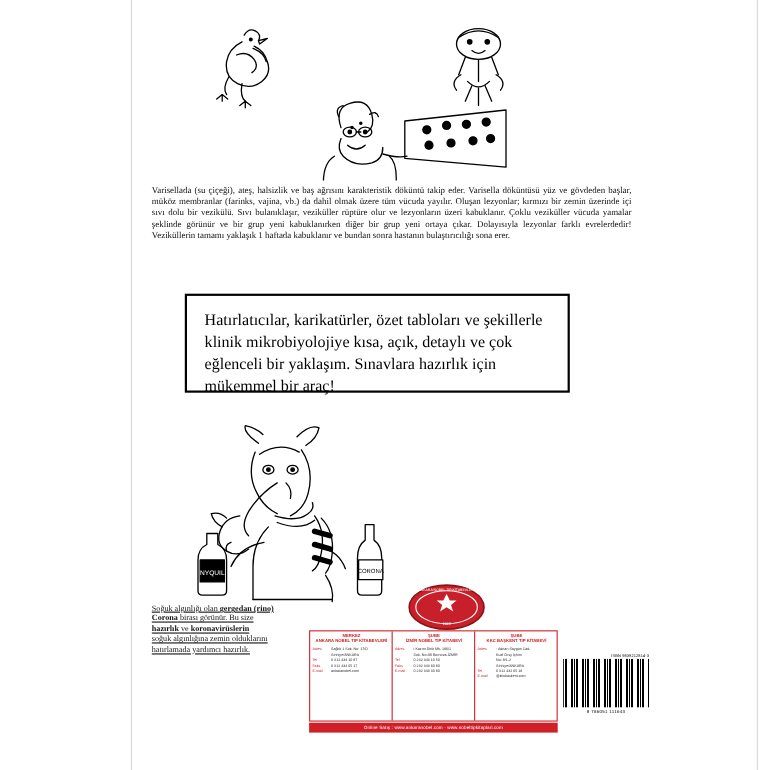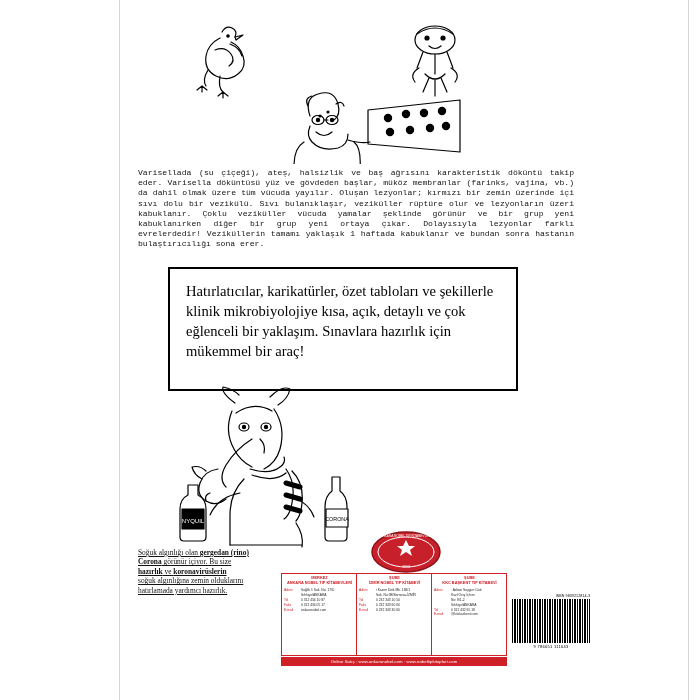--- a/index.html
+++ b/index.html
@@ -39,30 +39,29 @@
   }
   .body-text {
     position: absolute;
     left: 138px;
     top: 168px;
     width: 436px;
     font-size: 8.1px;
     line-height: 1.26;
     text-align: justify;
     color: #121212;
-    font-family: Liberation Mono, monospace;
   }
   .body-text p { margin: 0 0 2px 0; }
 
   .callout {
     position: absolute;
     left: 168px;
     top: 267px;
     width: 350px;
-    height: 124px;
+    height: 90px;
     border: 2.5px solid #000000;
     box-sizing: border-box;
     padding: 13px 16px 0 16px;
   }
   .callout-text {
     font-size: 14.6px;
     line-height: 1.36;
     color: #000000;
   }
 
@@ -307,21 +306,21 @@
           <path d="M192 108 l0 -14 l8 0 l0 14 q7 5 7 16 l0 30 q0 4 -4 4 l-14 0 q-4 0 -4 -4 l0 -30 q0 -11 7 -16 z"></path>
           <rect x="186" y="126" width="22" height="18" fill="#fff"></rect>
           <text x="197" y="138" fill="#000" font-size="5.4" text-anchor="middle" font-family="Liberation Sans, sans-serif" stroke="none">CORONA</text>
         </g>
       </g>
     </svg>
   </div>
 
   <div class="caption">
     <span>Soğuk algınlığı olan </span><b>gergedan (rino)</b><br>
-    <b>Corona</b><span> görünür içiyor. Bu size</span><br>
+    <b>Corona</b><span> birası görünür. Bu size</span><br>
     <b>hazırlık</b><span> ve </span><b>koronavirüslerin</b><br>
     <span>soğuk algınlığına zemin olduklarını</span><br>
     <span>hatırlamada yardımcı hazırlık.</span>
   </div>
 
   <div class="seal">
     <svg width="74" height="48" viewBox="0 0 74 48">
       <ellipse cx="37" cy="24" rx="34" ry="20" fill="#c8202a" stroke="#8e1318" stroke-width="1.5"></ellipse>
       <ellipse cx="37" cy="24" rx="28" ry="15" fill="none" stroke="#ffffff" stroke-width="1"></ellipse>
       <path d="M37 12 l3 6 l6 0 l-5 4 l2 6 l-6 -4 l-6 4 l2 -6 l-5 -4 l6 0 z" fill="#ffffff"></path>

